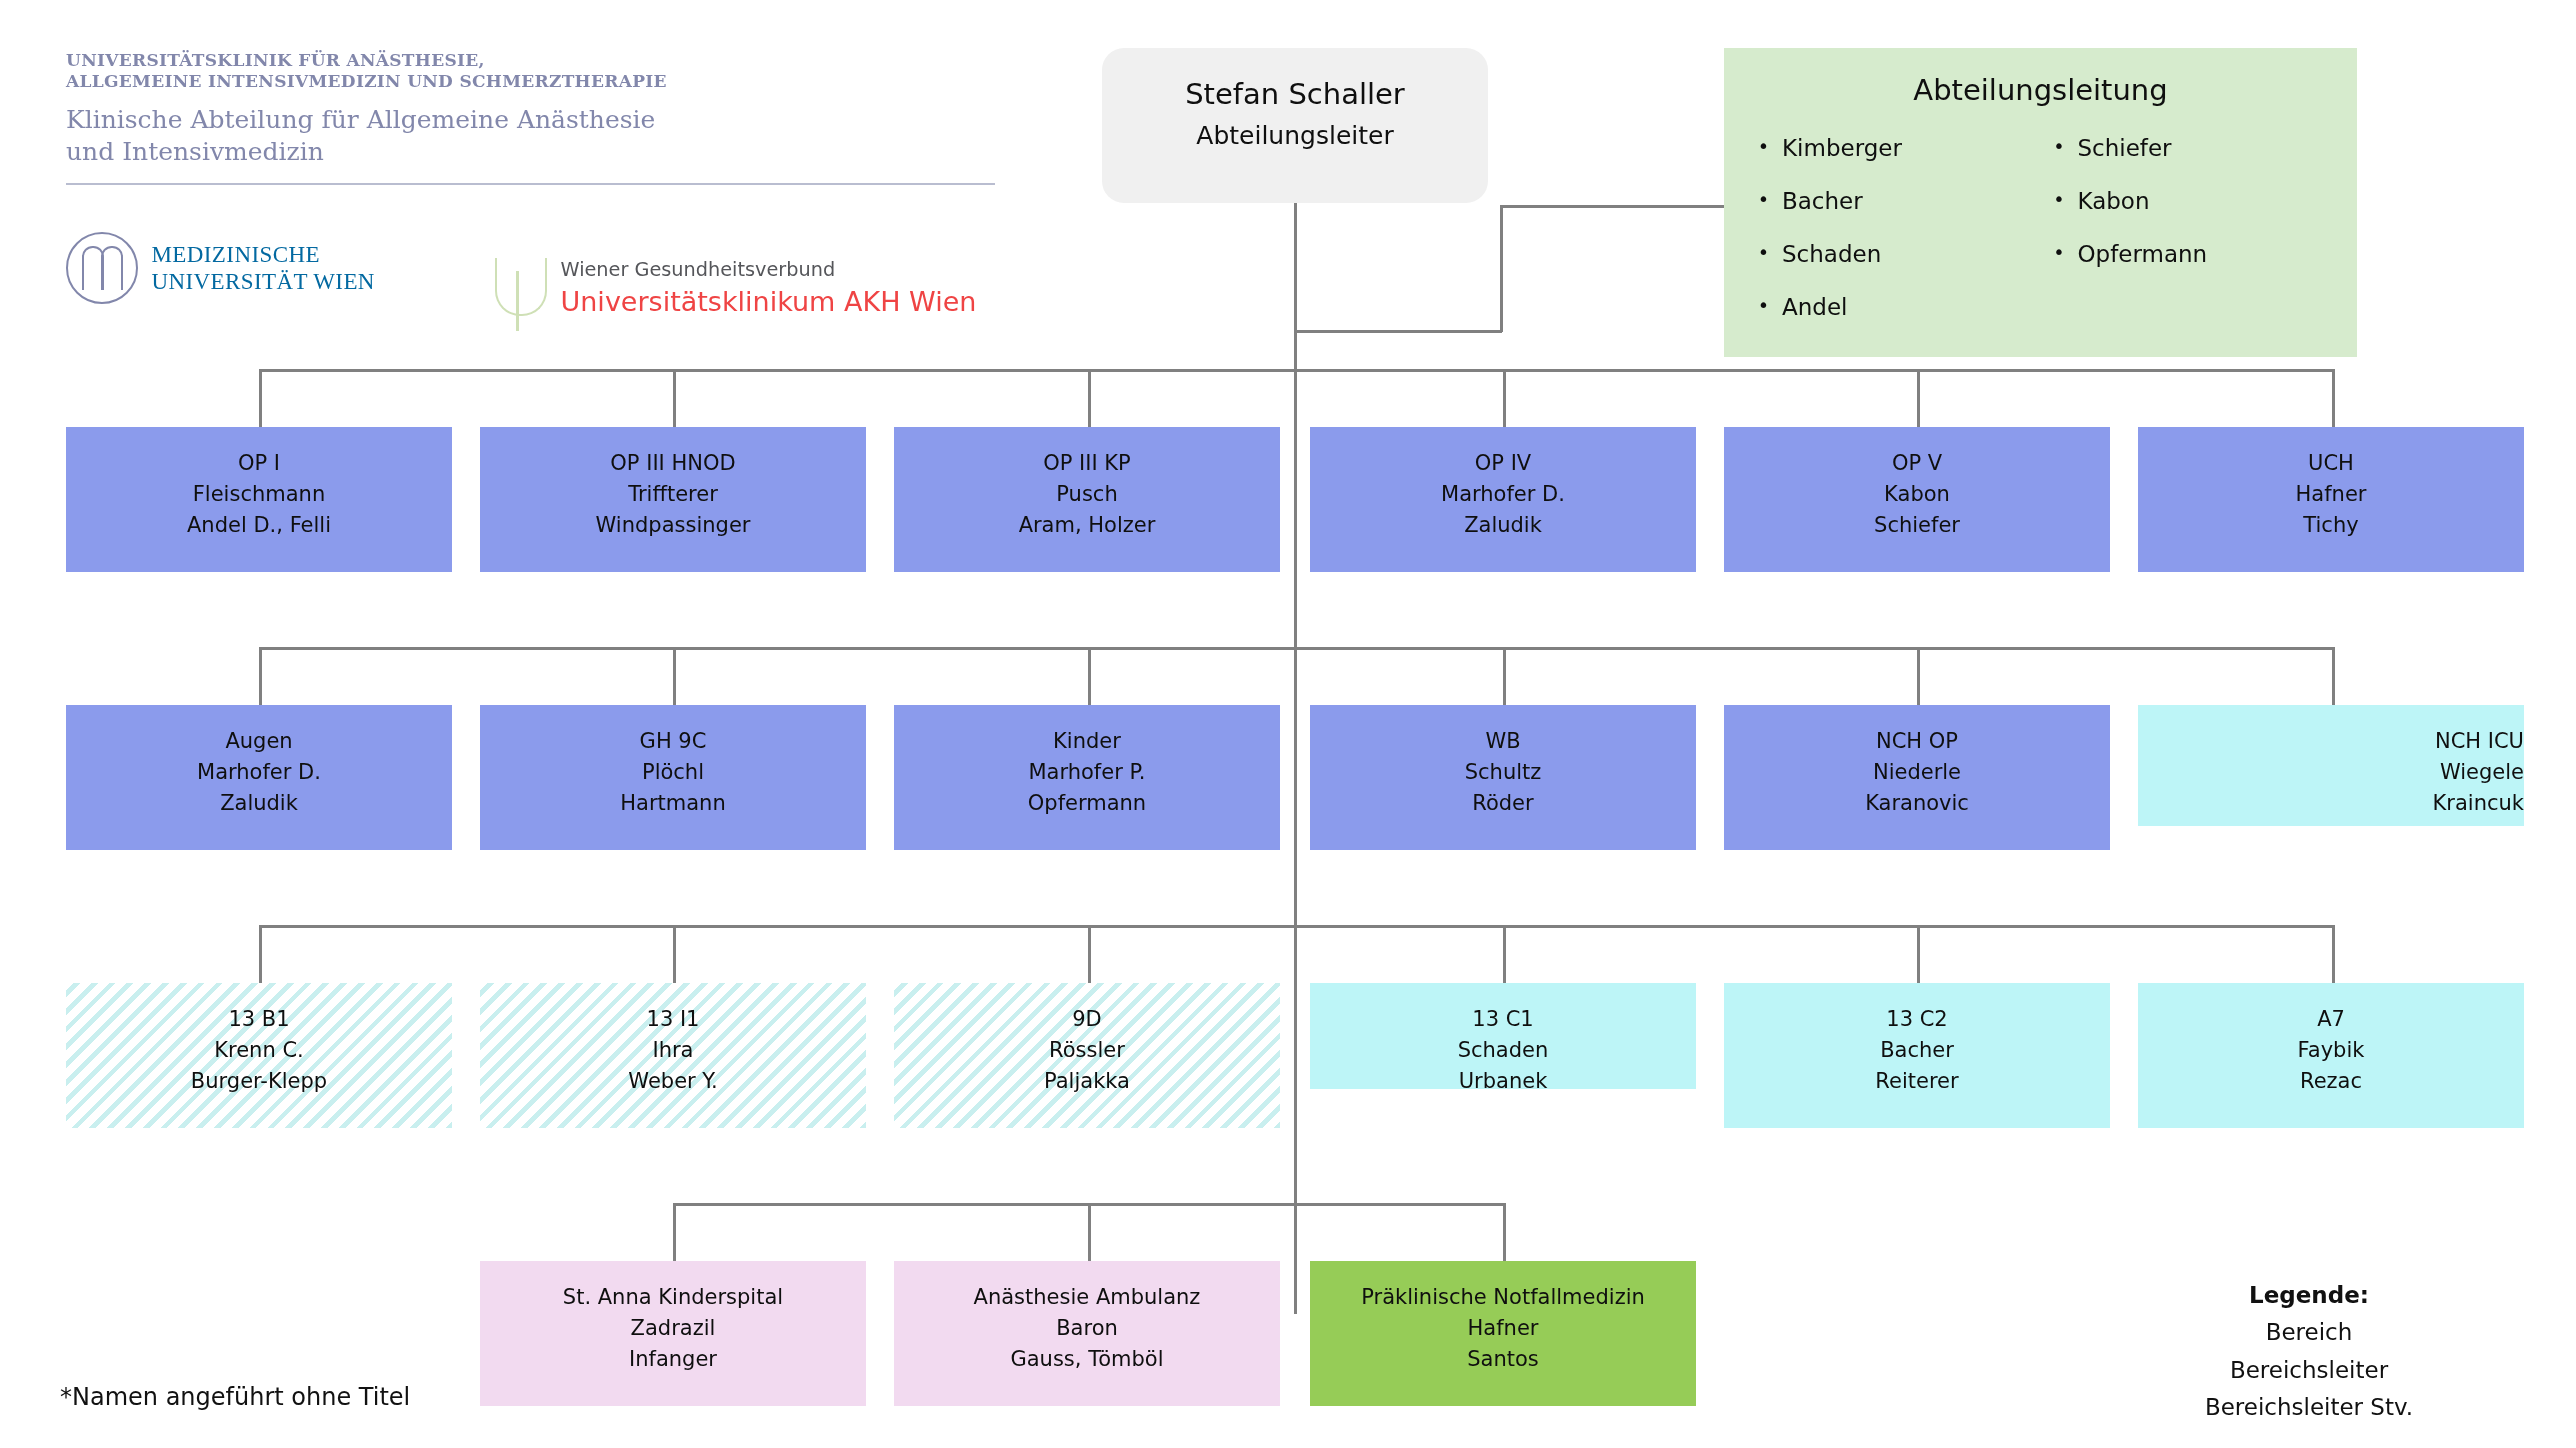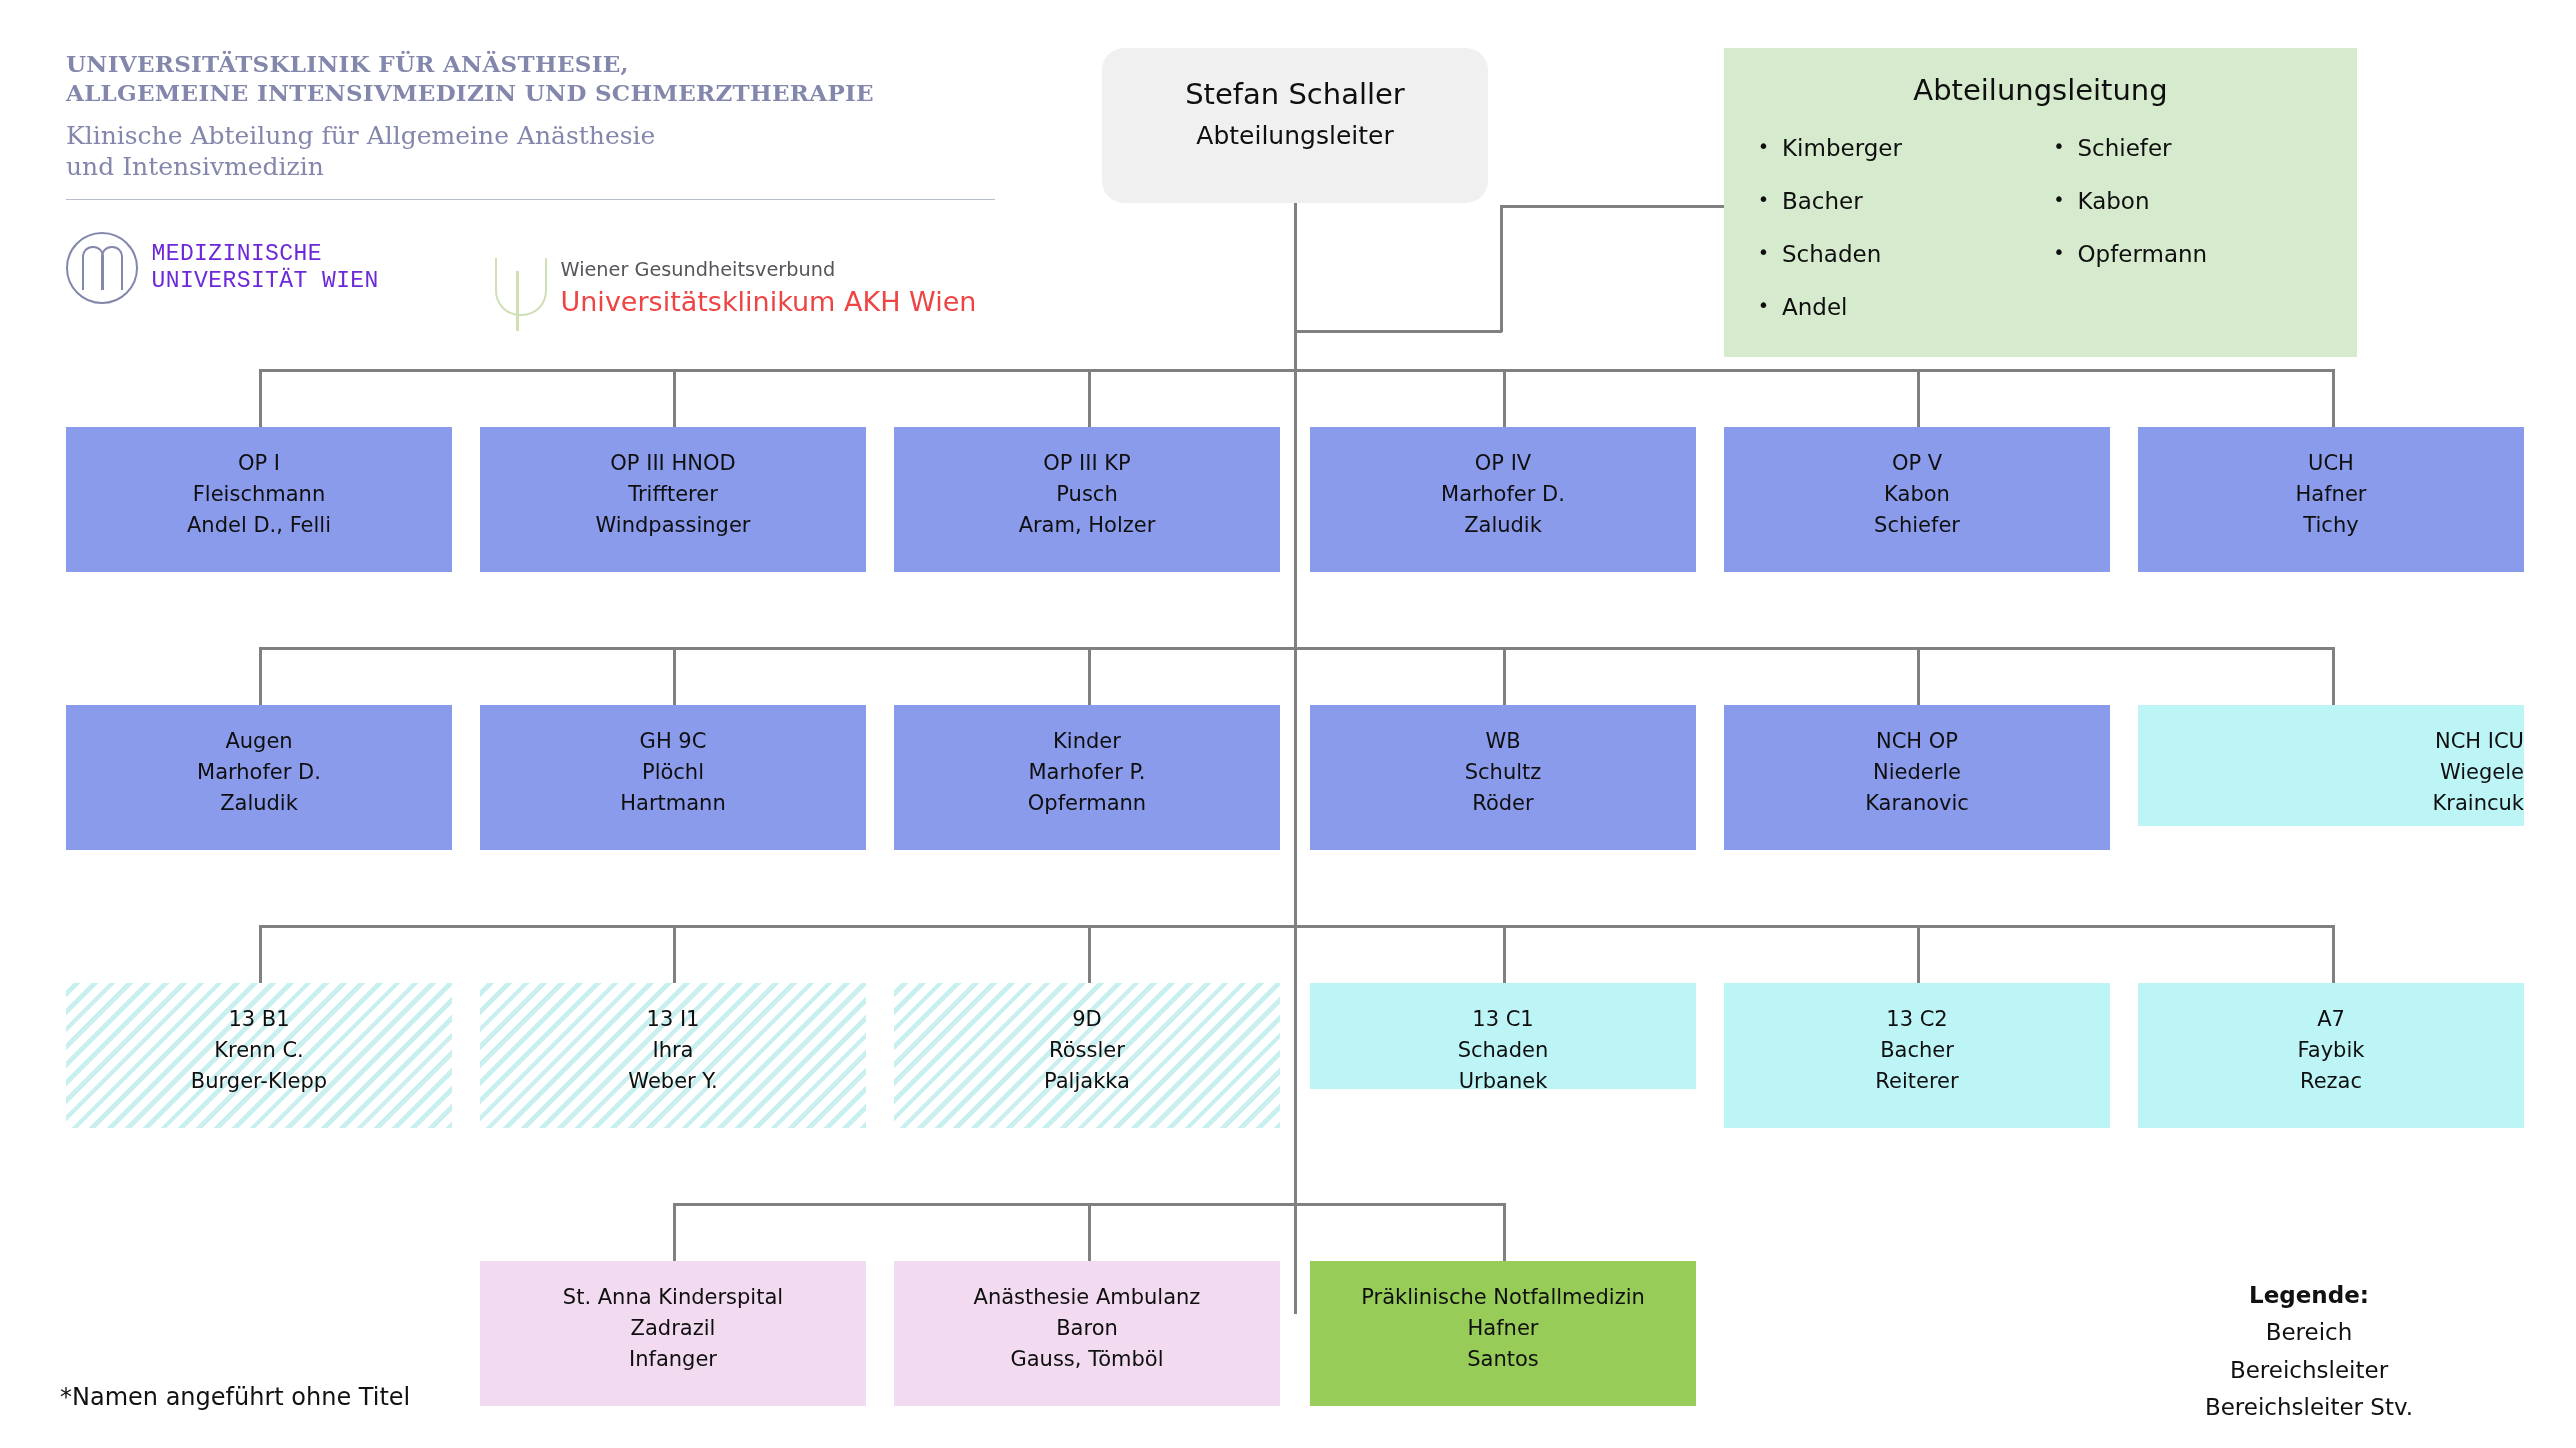--- a/index.html
+++ b/index.html
@@ -4,38 +4,38 @@
 <style>
   html,body{margin:0;padding:0;background:#ffffff;}
   body{width:2576px;height:1449px;position:relative;overflow:hidden;
        font-family:"DejaVu Sans","Liberation Sans",sans-serif;color:#111;}
 
   .abs{position:absolute;box-sizing:border-box;}
 
   
   #header{left:66px;top:50px;width:985px;}
   .h-title{font-family:"DejaVu Serif","Liberation Serif",serif;
-           font-weight:700;font-size:23px;line-height:1.26;color:#8287ab;
+           font-weight:700;font-size:17px;line-height:1.26;color:#8287ab;
            letter-spacing:0.3px;}
   .h-sub{font-family:"DejaVu Serif","Liberation Serif",serif;
          font-size:25px;line-height:1.27;color:#8287ab;margin-top:11.6px;}
   .h-rule{margin-top:15.5px;width:929px;height:1.9px;background:#b9bdd0;}
 
   #logos{left:66px;top:232px;width:985px;height:81px;}
   .logo-mui{position:absolute;left:0;top:0;display:flex;align-items:center;gap:13.5px;}
   .mui-mark{width:68px;height:68px;border-radius:50%;border:2.9px solid #8287ab;
             position:relative;flex:0 0 auto;}
   .mui-mark:before{content:"";position:absolute;left:13.5px;top:11.6px;width:18.4px;height:42px;
             border:2.9px solid #8287ab;border-top-left-radius:10.6px;border-top-right-radius:10.6px;
             border-bottom:none;}
   .mui-mark:after{content:"";position:absolute;left:33px;top:11.6px;width:18.4px;height:42px;
             border:2.9px solid #8287ab;border-top-left-radius:10.6px;border-top-right-radius:10.6px;
             border-bottom:none;}
-  .mui-txt{font-family:Liberation Mono, monospace;font-size:23px;
-           line-height:1.18;color:#6d28d9;letter-spacing:0.4px;}
+  .mui-txt{font-family:Liberation Serif, serif;font-size:23px;
+           line-height:1.18;color:#0369a1;letter-spacing:0.4px;}
   .logo-akh{position:absolute;left:425px;top:1.9px;display:flex;align-items:flex-start;gap:13.5px;margin-top:24px;}
   .akh-mark{width:56px;height:73px;flex:0 0 auto;position:relative;}
   .akh-mark span{position:absolute;left:3.9px;top:0;width:48px;height:56px;
            border:2.9px solid #cfe0b6;border-top:none;border-radius:0 0 25px 25px;}
   .akh-mark i{position:absolute;left:25px;top:13.5px;width:2.9px;height:60px;background:#cfe0b6;}
   .akh-t1{font-size:19.3px;color:#55565a;line-height:1.2;}
   .akh-t2{font-size:27px;color:#ef4444;line-height:1.2;margin-top:4.8px;}
 
   
   .ln{position:absolute;background:#808080;}

